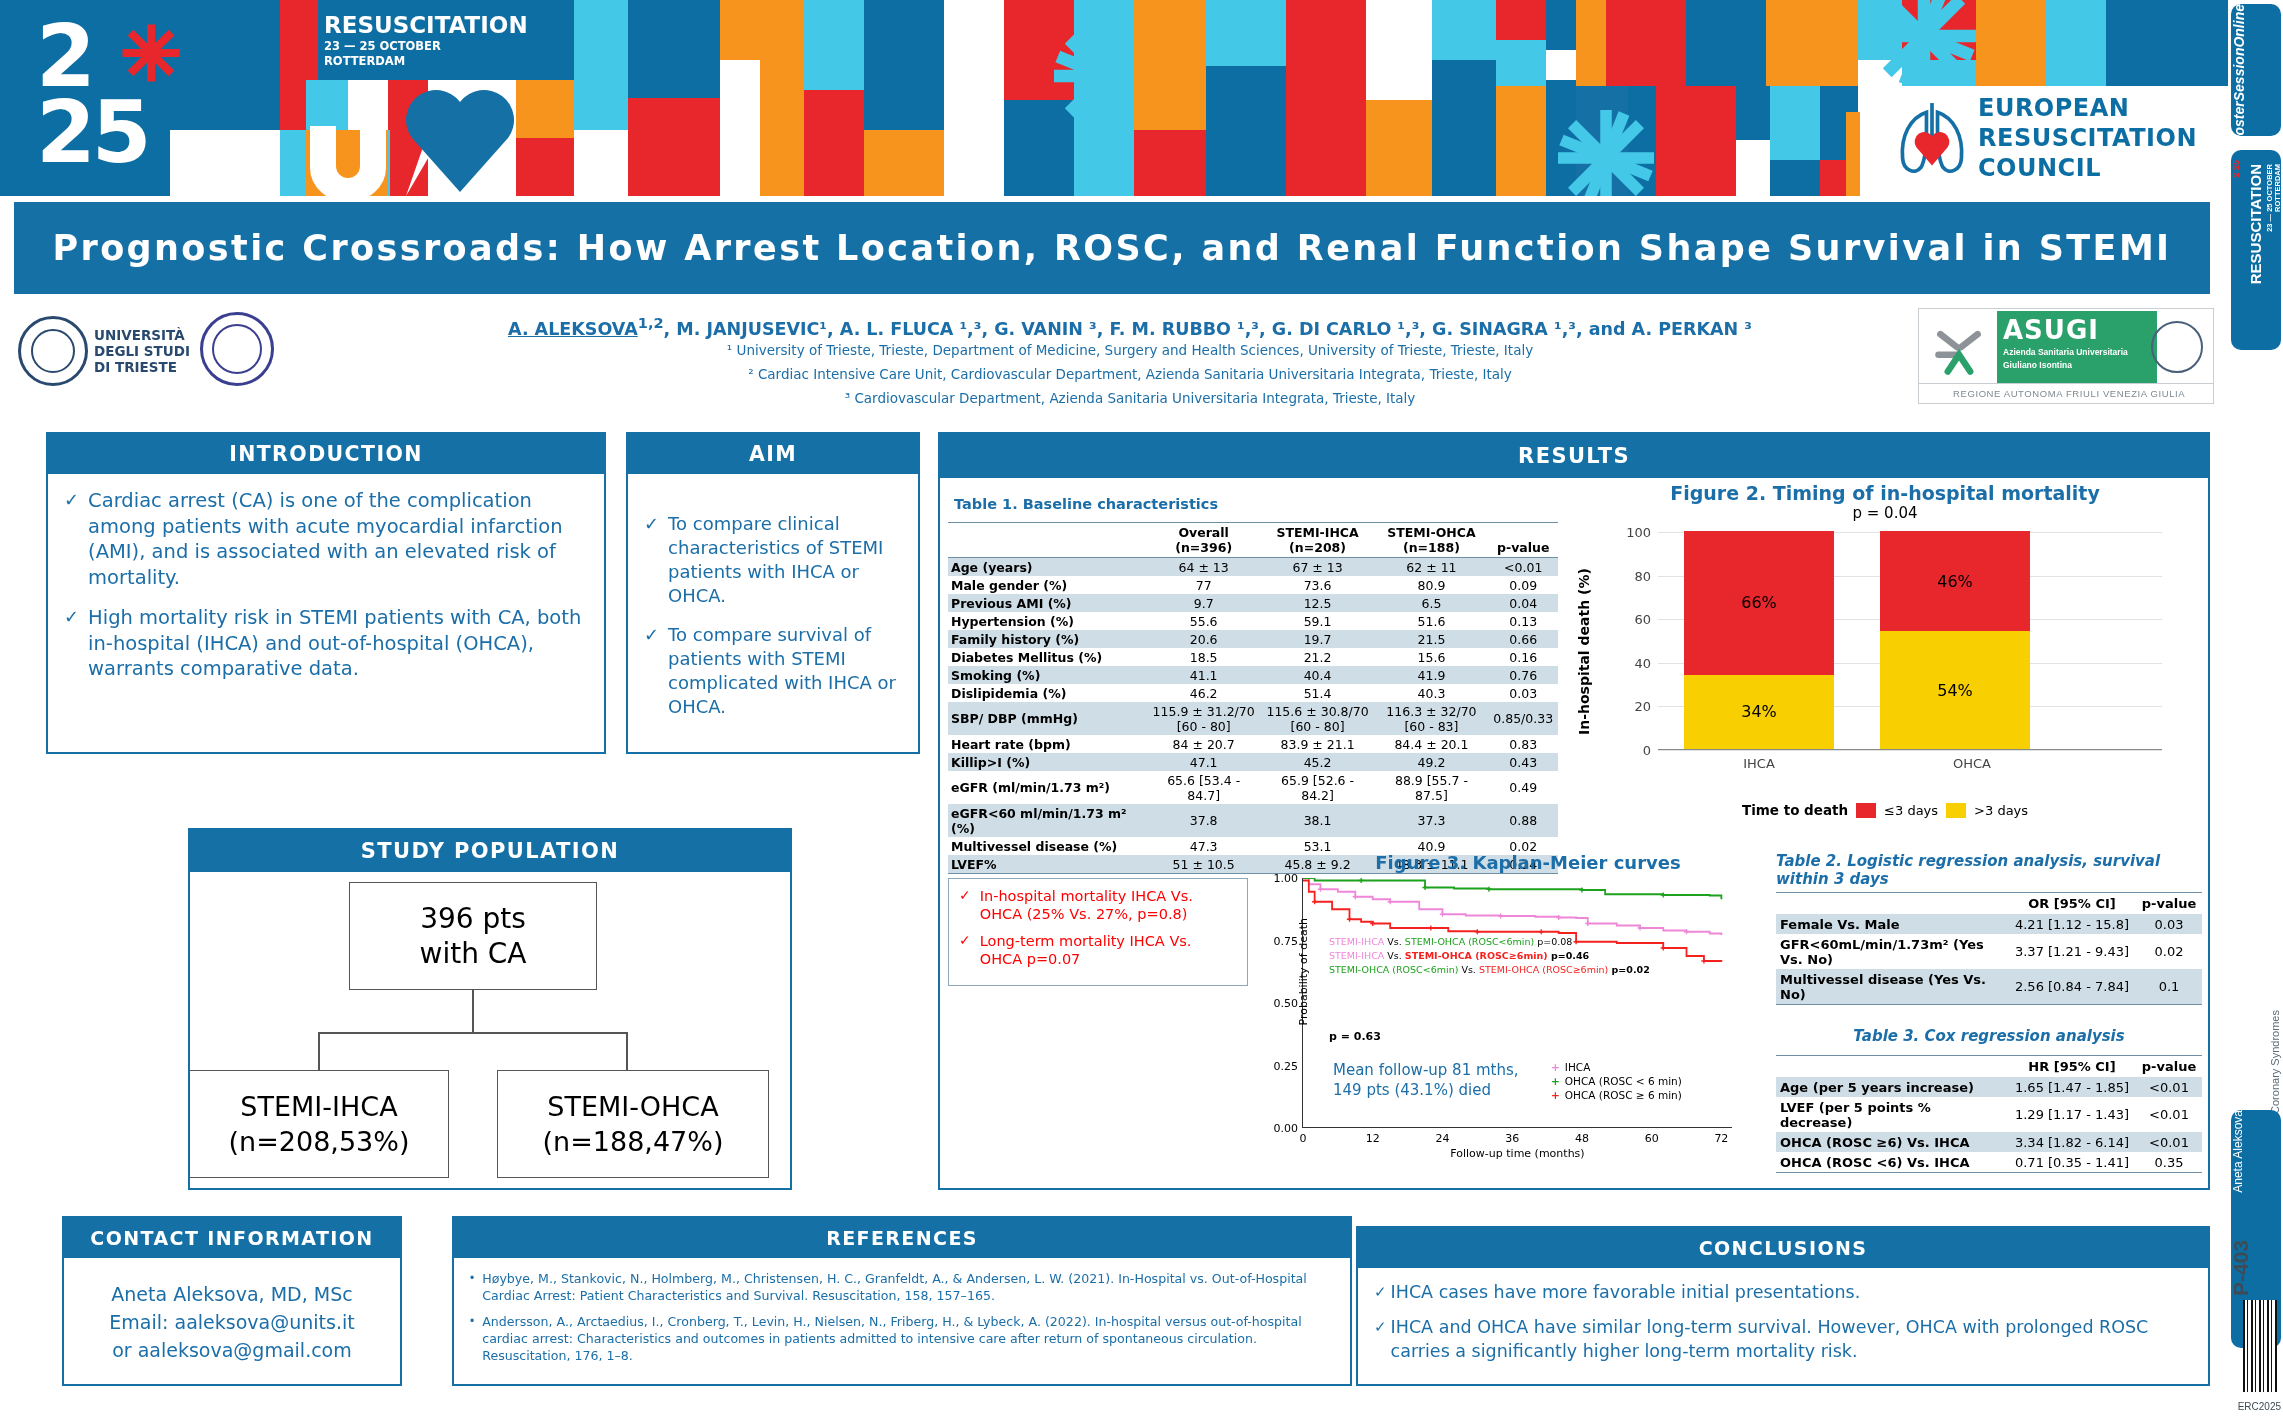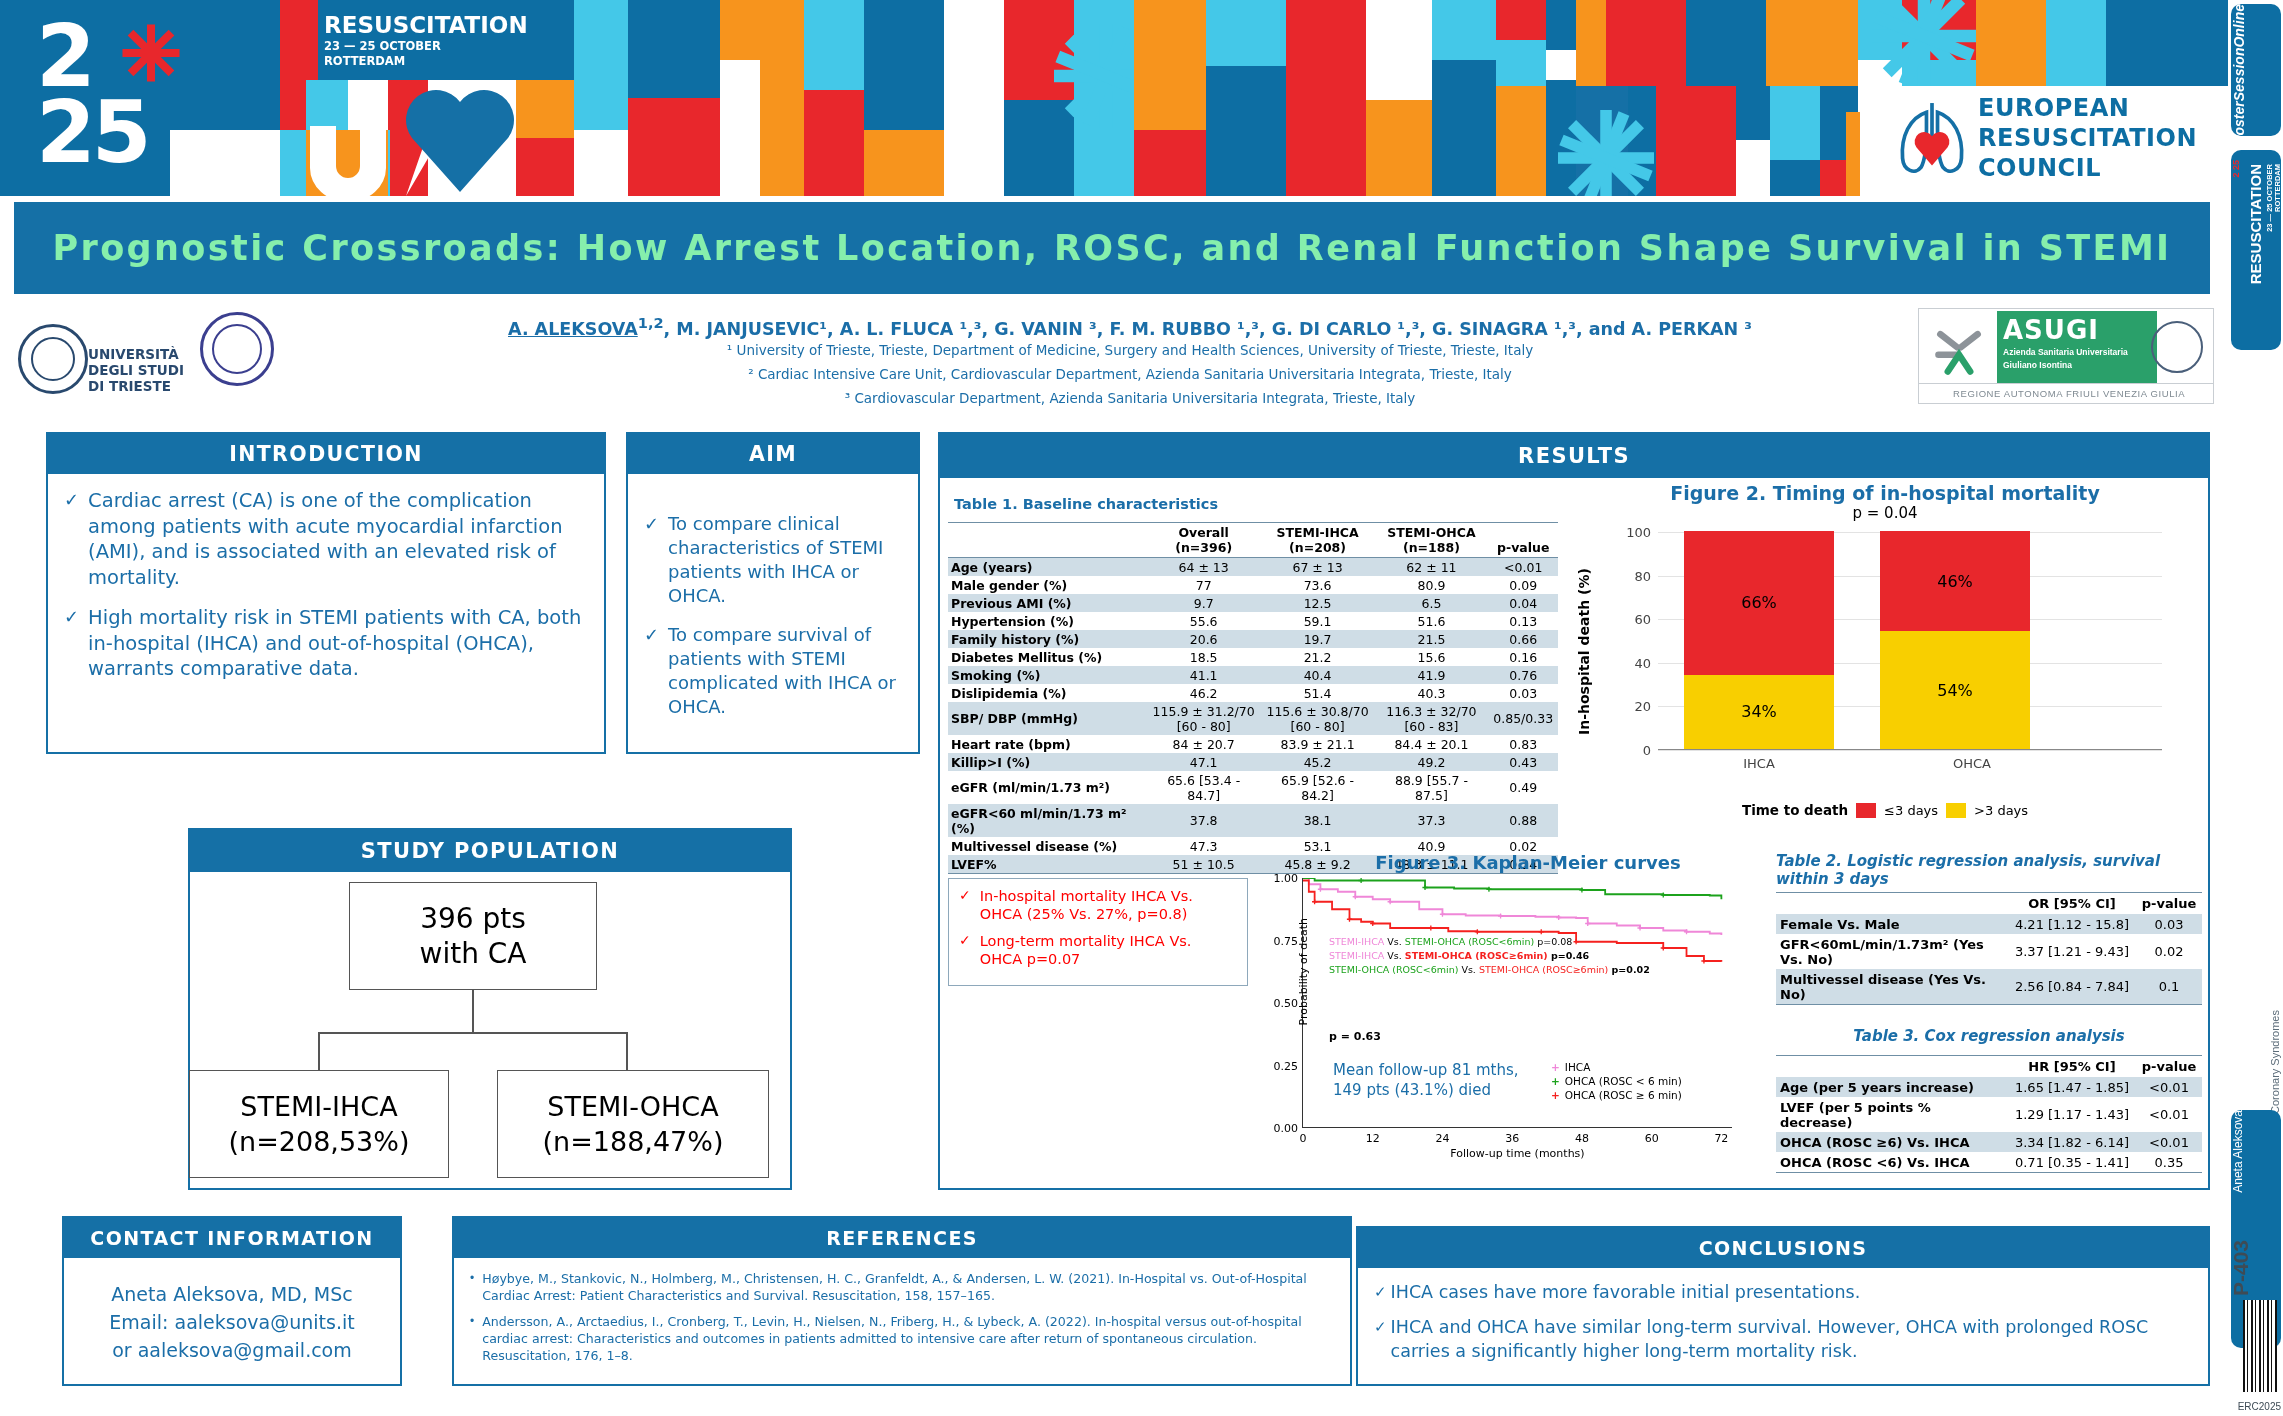--- a/index.html
+++ b/index.html
@@ -28,31 +28,31 @@
   .sidebar { position:absolute; right:0; top:0; width:55px; height:1416px; }
   .sb-chip { position:absolute; right:2px; background:#0d6ea3; border-radius:10px; }
   .sb-vert { writing-mode:vertical-rl; transform:rotate(180deg); color:#fff; white-space:nowrap; }
   .sb-grey { position:absolute; right:2px; writing-mode:vertical-rl; transform:rotate(180deg); color:#5d6d7a; font-size:11px; white-space:nowrap;}
   .barcode { position:absolute; right:6px; bottom:24px; width:34px; height:92px;
     background:repeating-linear-gradient(90deg,#111 0 2px,#fff 2px 4px,#111 4px 5px,#fff 5px 8px); }
 
   
   .titlebar { position:absolute; left:14px; top:202px; width:2196px; height:92px; background:#1570a6;
               display:flex; align-items:center; justify-content:center; text-align:center; }
-  .titlebar h1 { color:#86efac; font-size:35px; line-height:43px; font-weight:bold; letter-spacing:2.4px;
+  .titlebar h1 { color:#ffffff; font-size:35px; line-height:43px; font-weight:bold; letter-spacing:2.4px;
                  font-family:"DejaVu Sans", sans-serif; }
 
   
   .authors-wrap { position:absolute; left:0; top:300px; width:2228px; height:110px; }
   .auth-line { position:absolute; left:400px; top:14px; width:1460px; text-align:center; color:#1b6ea8;
                font-size:17.5px; font-weight:bold; font-family:"DejaVu Sans", sans-serif;}
   .auth-line .u { text-decoration:underline; }
   .aff { position:absolute; left:400px; width:1460px; text-align:center; color:#1b6ea8; font-size:13.5px; font-family:"DejaVu Sans", sans-serif;}
   .aff1 { top:42px; } .aff2 { top:66px; } .aff3 { top:90px; }
-  .logo-unit { position:absolute; left:18px; top:8px; width:175px; height:86px; display:flex; align-items:flex-end; }
+  .logo-unit { position:absolute; left:18px; top:8px; width:175px; height:86px; display:flex; align-items:center; gap:6px;}
   .logo-seal { width:70px; height:70px; border-radius:50%; border:3px solid #29496e; position:relative; background:#fff;}
   .logo-seal:after { content:''; position:absolute; left:10px; top:10px; right:10px; bottom:10px;
      border:2px solid #29496e; border-radius:50%; }
   .logo-ut-text { color:#29496e; font-weight:bold; font-size:13.5px; line-height:16px; font-family:"DejaVu Sans", sans-serif;}
   .logo-med { position:absolute; left:200px; top:12px; width:74px; height:74px; border-radius:50%;
      border:3px solid #3b3f8f; background:#fff; }
   .logo-med:after{ content:''; position:absolute; left:9px; top:9px; right:9px; bottom:9px; border:2px solid #3b3f8f; border-radius:50%;}
   .asugi { position:absolute; left:1918px; top:8px; width:296px; height:96px; border:1px solid #c9ced3; background:#fff; }
   .asugi-green { position:absolute; left:78px; top:2px; width:160px; height:72px; background:#2aa06a; color:#fff; padding:4px 6px;}
   .asugi-green .big { font-size:26px; font-weight:bold; letter-spacing:1px; font-family:"DejaVu Sans", sans-serif; }

